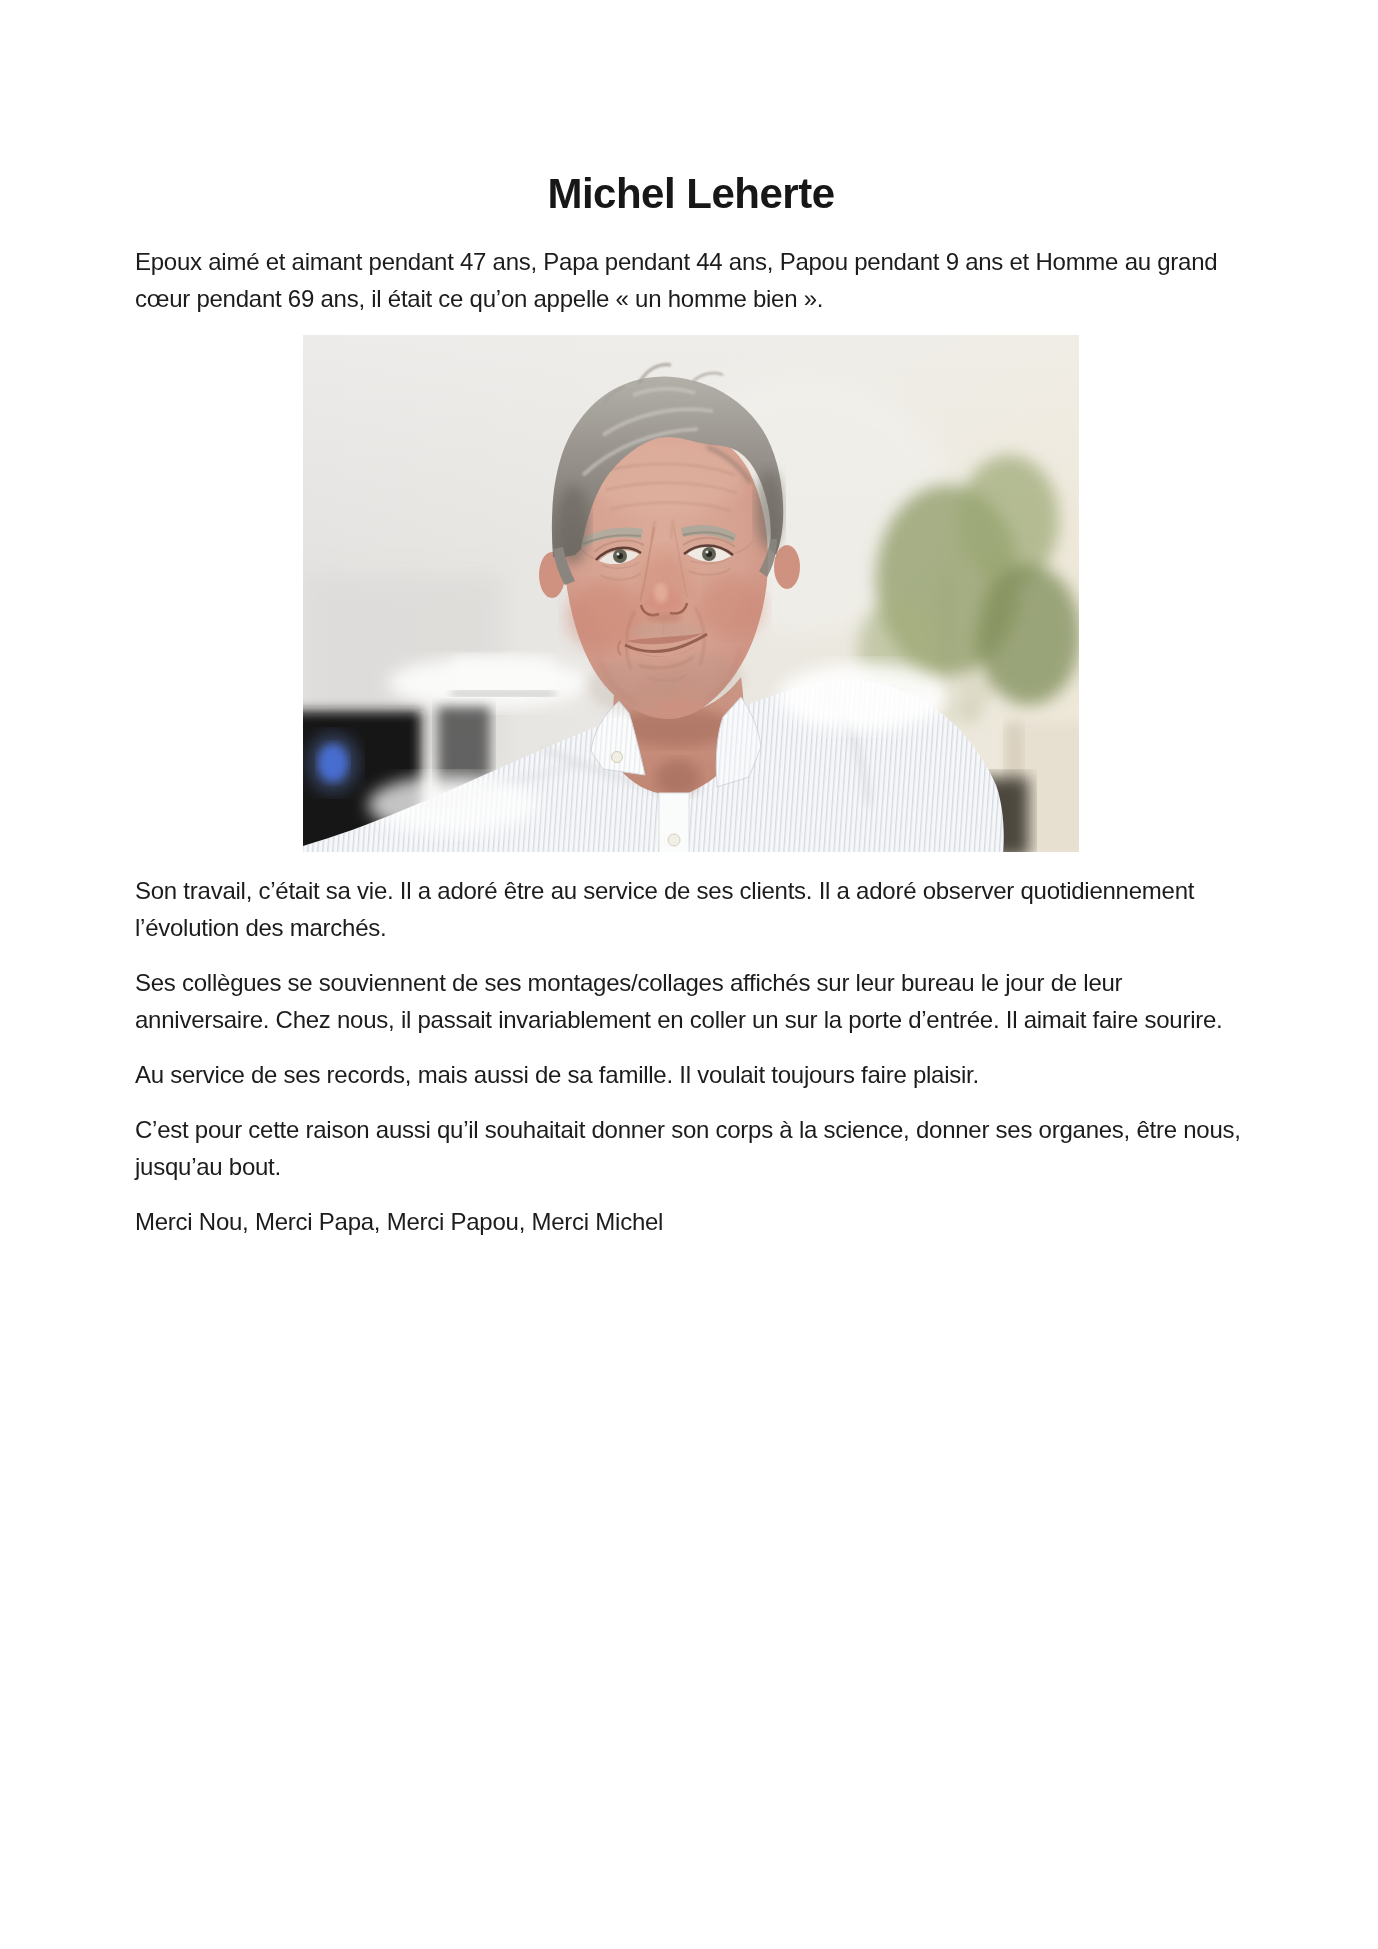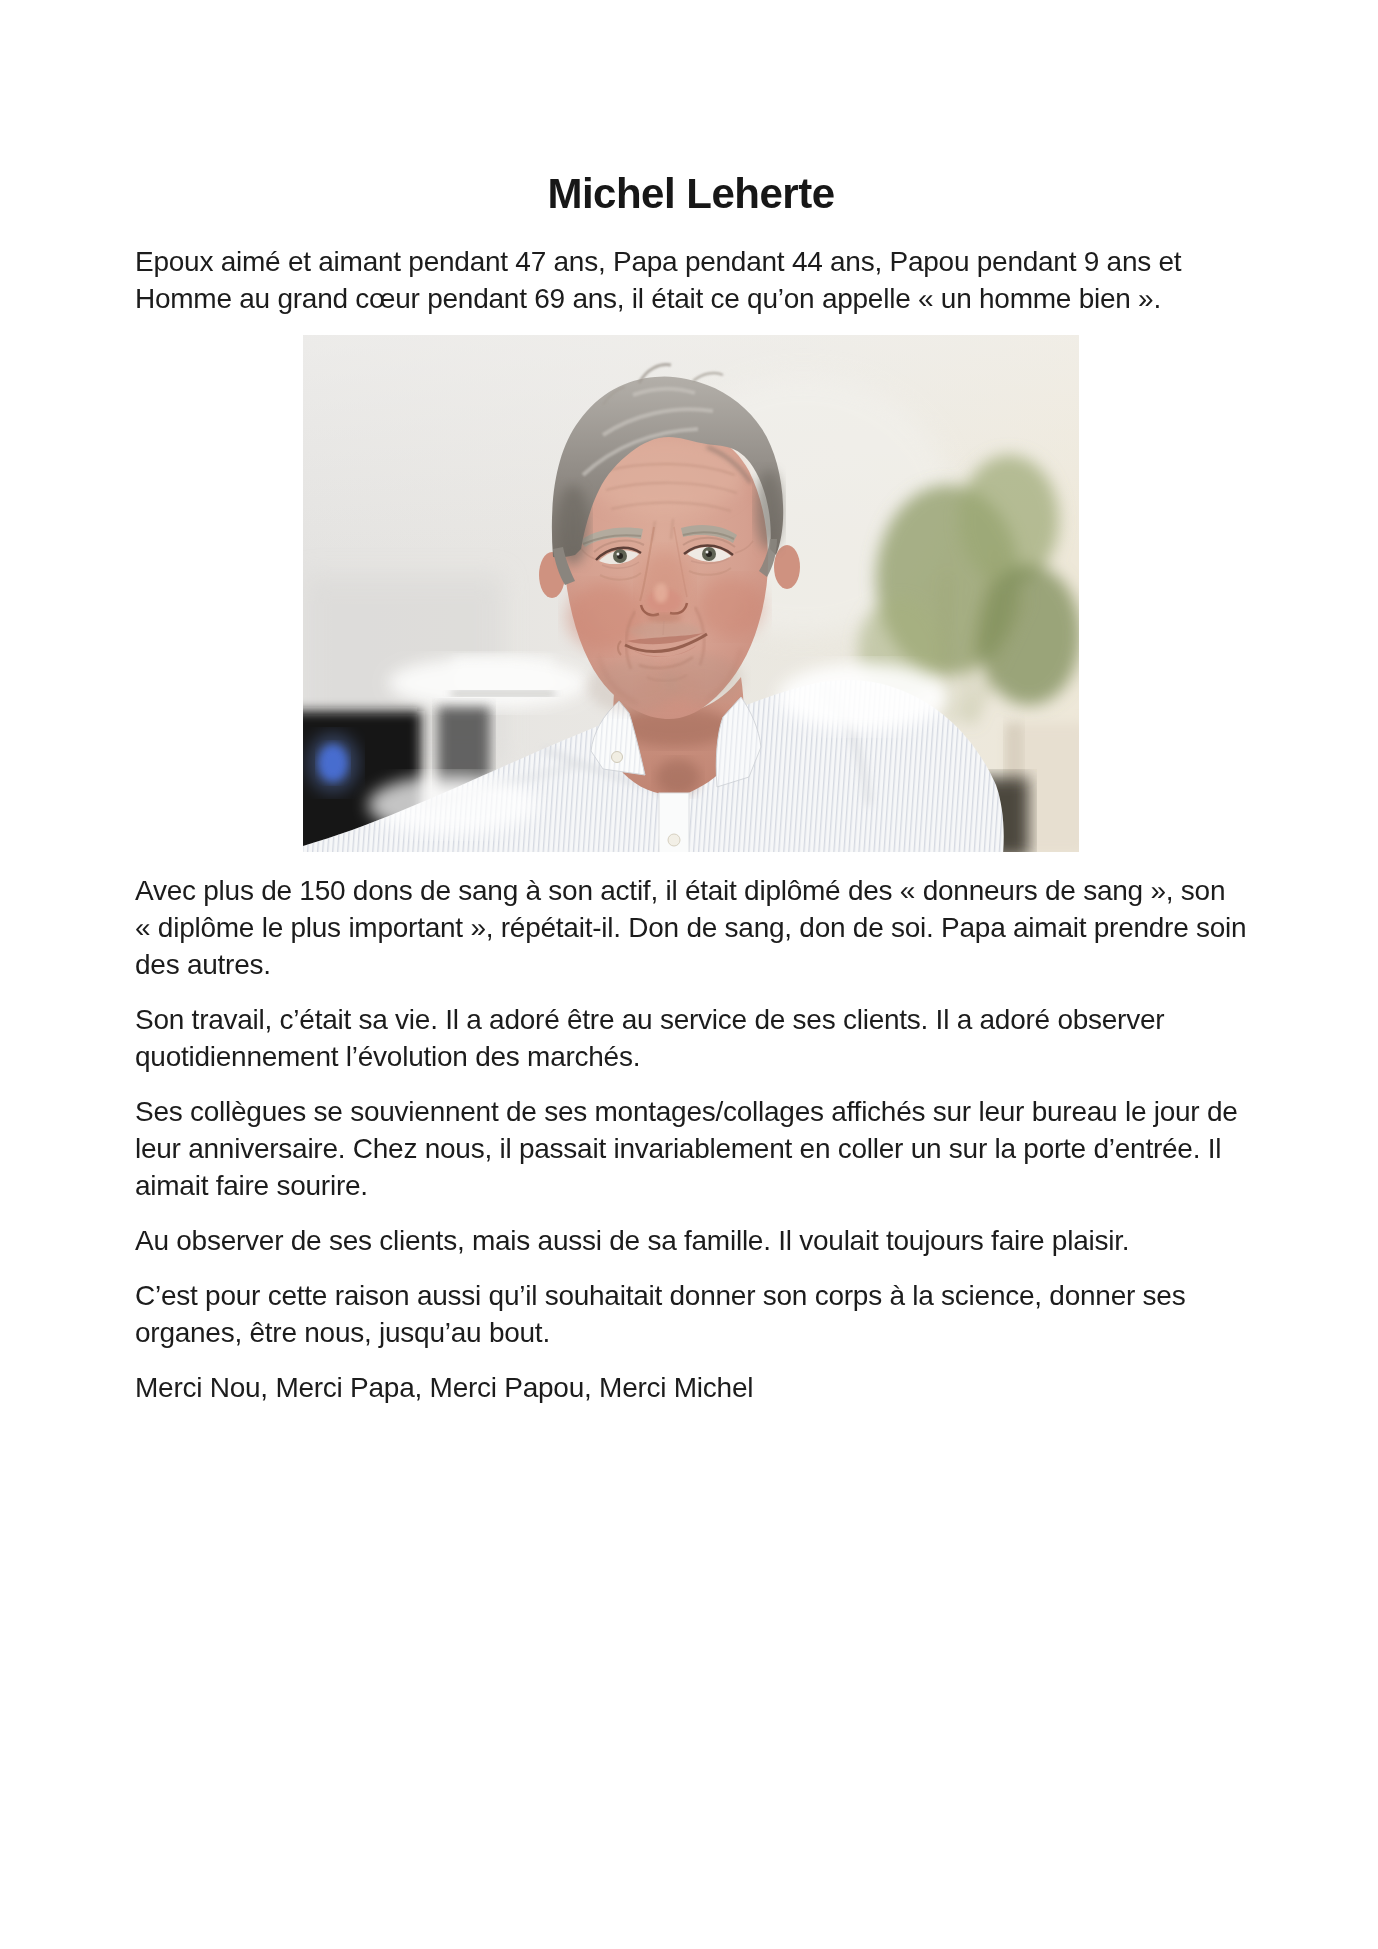--- a/index.html
+++ b/index.html
@@ -23,21 +23,21 @@
     margin: 0 0 23px 0;
     font-size: 42px;
     line-height: 52px;
     font-weight: bold;
     text-align: center;
     letter-spacing: -0.5px;
     color: #171717;
   }
   p.para {
     margin: 0 0 18px 0;
-    font-size: 28px;
+    font-size: 24px;
     line-height: 37px;
     letter-spacing: -0.25px;
     text-align: left;
   }
   figure.photo {
     width: 776px;
     height: 517px;
     margin: 0 auto 20px auto;
     padding: 0;
     overflow: hidden;
@@ -258,20 +258,19 @@
           <g stroke="#a19b93" fill="none" filter="url(#b1)">
             <path d="M 336,48 C 344,34 356,28 368,30" stroke-width="3" opacity="0.8"></path>
             <path d="M 390,46 C 400,38 412,36 420,40" stroke-width="2.5" opacity="0.7"></path>
             <path d="M 300,70 C 306,60 314,54 322,52" stroke-width="2" opacity="0.6"></path>
           </g>
         </g>
       </g>
     </svg>
   </figure>
 
-  <p class="para">Avec plus de 150 dons de sang à son actif, il était diplômé des «&nbsp;donneurs de sang&nbsp;», son «&nbsp;diplôme le plus important&nbsp;», répétait-il. Don de sang, don de soi. Papa aimait prendre soin des autres.</p>
   <p class="para">Son travail, c’était sa vie. Il a adoré être au service de ses clients. Il a adoré observer quotidiennement l’évolution des marchés.</p>
   <p class="para">Ses collègues se souviennent de ses montages/collages affichés sur leur bureau le jour de leur anniversaire. Chez nous, il passait invariablement en coller un sur la porte d’entrée. Il aimait faire sourire.</p>
-  <p class="para">Au observer de ses clients, mais aussi de sa famille. Il voulait toujours faire plaisir.</p>
+  <p class="para">Au service de ses records, mais aussi de sa famille. Il voulait toujours faire plaisir.</p>
   <p class="para">C’est pour cette raison aussi qu’il souhaitait donner son corps à la science, donner ses organes, être nous, jusqu’au bout.</p>
   <p class="para">Merci Nou, Merci Papa, Merci Papou, Merci Michel</p>
 
 </div>
 
 </body></html>

